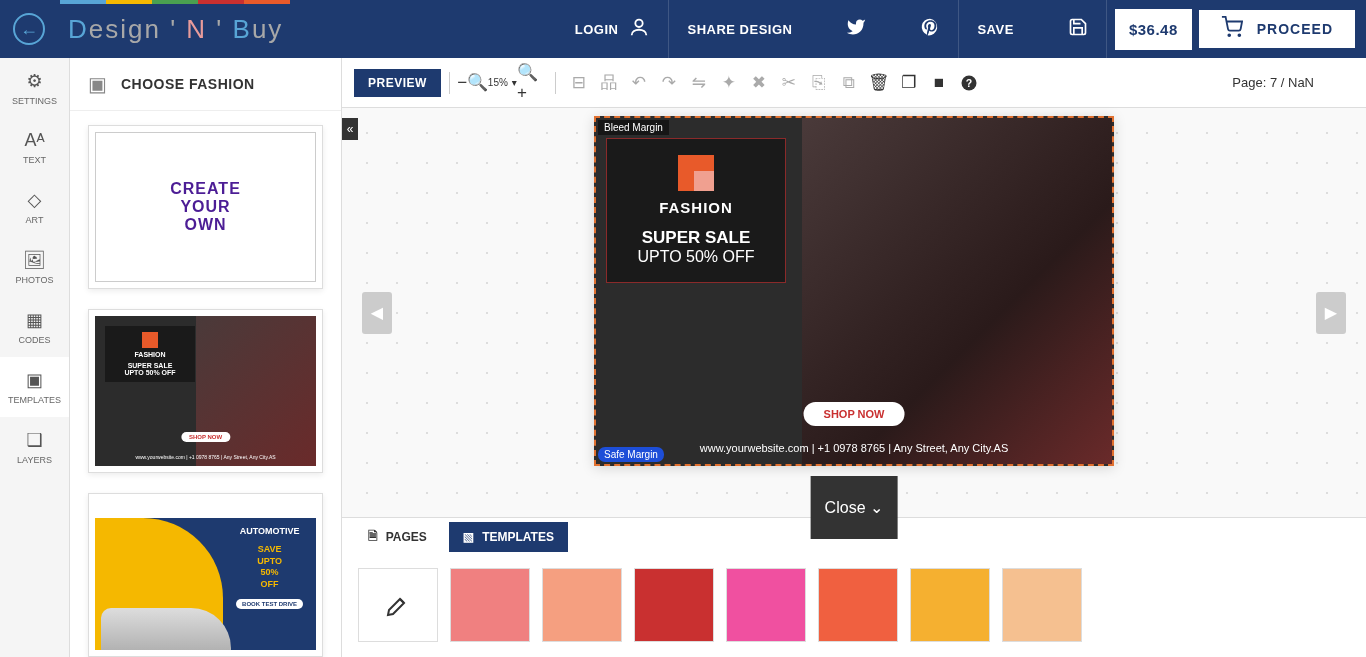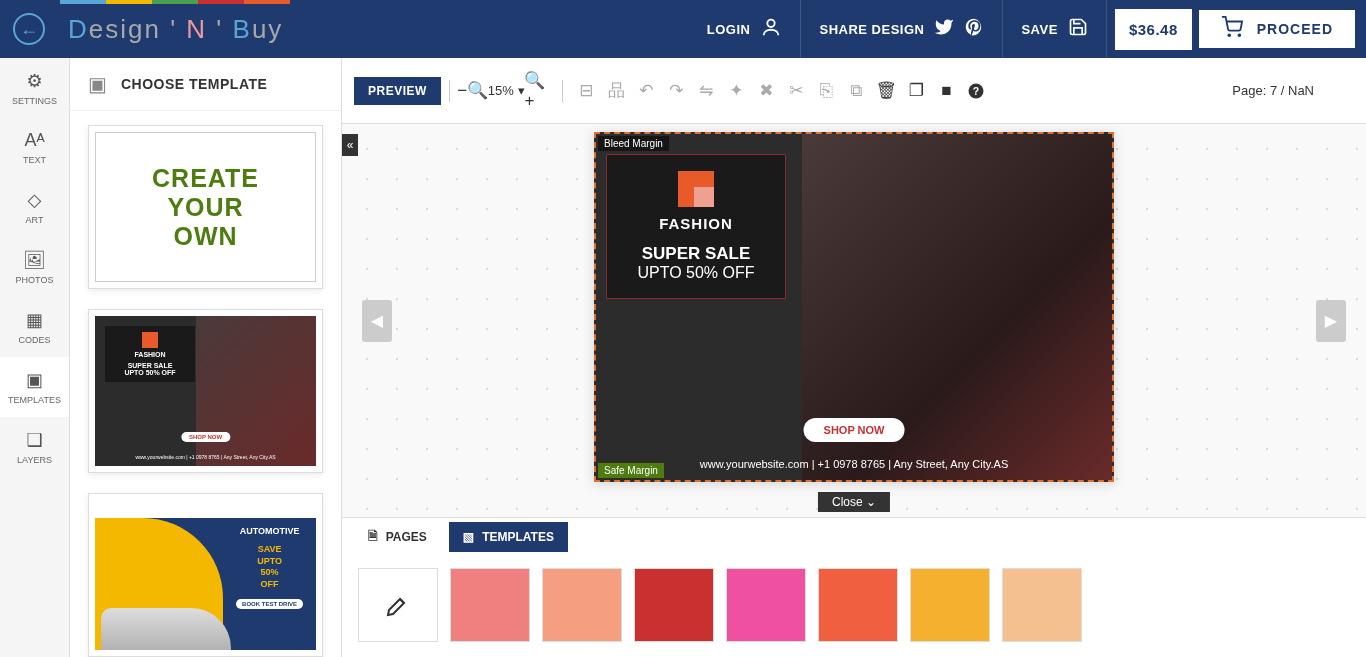--- a/index.html
+++ b/index.html
@@ -12,21 +12,21 @@
 .back-arrow { color: #58a5d6; font-size: 18px; }
 .logo { font-size: 26px; font-weight: 400; letter-spacing: 2px; margin-left: 10px; }
 .logo .d { color: #58a5d6; }
 .logo .esign { color: #a8a8a8; }
 .logo .n { color: #e89b9b; }
 .logo .buy { color: #a8a8a8; }
 .logo-bar { position: absolute; top: 0; left: 60px; height: 4px; width: 230px; display: flex; }
 .logo-bar span { flex: 1; height: 100%; }
 .header-spacer { flex: 1; }
 .hdr-item { display: flex; align-items: center; color: #fff; font-size: 13px; font-weight: 600; padding: 0 18px; height: 100%; cursor: pointer; letter-spacing: 0.5px; }
-.hdr-item.border { border-left: 1px solid rgba(255,255,255,0.15); }
+.hdr-item.border { border-left: 1px solid rgba(255,255,255,0.15); gap: 44px; }
 .hdr-icon { margin-left: 10px; font-size: 20px; }
 .proceed-btn { background: #fff; color: #1e3a6f; margin: 8px 10px 8px 6px; padding: 0 22px; height: 40px; border: 1px solid #1e3a6f; display: flex; align-items: center; cursor: pointer; font-weight: 700; font-size: 14px; letter-spacing: 1px; }
 .proceed-btn .cart { margin-right: 14px; font-size: 20px; color: #1e3a6f; }
 .price-box { background: #fff; color: #1e3a6f; font-weight: 700; font-size: 15px; margin-left: 8px; padding: 12px 14px; }
 
 
 .body { display: flex; height: 599px; }
 .sidebar { width: 70px; background: #f5f5f5; border-right: 1px solid #ddd; display: flex; flex-direction: column; }
 .side-item { display: flex; flex-direction: column; align-items: center; justify-content: center; padding: 12px 0; cursor: pointer; font-size: 9px; color: #666; font-weight: 500; }
 .side-item.active { background: #fff; }
@@ -34,55 +34,55 @@
 
 
 .tpl-panel { width: 272px; background: #fff; border-right: 1px solid #ddd; display: flex; flex-direction: column; }
 .tpl-header { display: flex; align-items: center; padding: 14px 18px; border-bottom: 1px solid #eee; }
 .tpl-header .icon { font-size: 20px; color: #888; margin-right: 14px; }
 .tpl-header-title { font-size: 14px; font-weight: 600; color: #333; letter-spacing: 0.5px; }
 .tpl-list { flex: 1; overflow-y: auto; padding: 14px 18px; }
 .tpl-card { border: 1px solid #ddd; box-shadow: 0 2px 6px rgba(0,0,0,0.08); margin-bottom: 20px; background: #fff; padding: 6px; }
 .tpl-thumb { width: 100%; height: 150px; position: relative; overflow: hidden; }
 .tpl-create { display: flex; flex-direction: column; align-items: center; justify-content: center; height: 100%; border: 1px solid #ccc; }
-.tpl-create div { font-size: 25px; font-weight: 800; color: #4d7c0f; letter-spacing: 1px; }
+.tpl-create div { font-size: 16px; font-weight: 800; color: #4c1d95; letter-spacing: 1px; }
 .tpl-fashion { background: #2c2c2c; height: 100%; position: relative; }
 .tpl-auto { background: #1e3a6f; height: 100%; position: relative; display: flex; margin-top: 18px; }
 
 
 .canvas-area { flex: 1; display: flex; flex-direction: column; background: #f9f9f9; position: relative; }
-.toolbar { height: 66px; background: #fff; border-bottom: 1px solid #ddd; display: flex; align-items: center; padding: 7px 12px; gap: 0; }
+.toolbar { height: 50px; background: #fff; border-bottom: 1px solid #ddd; display: flex; align-items: center; padding: 7px 12px; gap: 0; }
 .preview-btn { background: #1e3a6f; color: #fff; border: none; padding: 7px 14px; font-size: 12px; font-weight: 700; cursor: pointer; letter-spacing: 0.5px; }
 .tb-sep { width: 1px; height: 22px; background: #ccc; margin: 0 8px; }
 .tb-btn { width: 30px; height: 30px; display: flex; align-items: center; justify-content: center; color: #aaa; cursor: pointer; font-size: 17px; }
 .tb-btn.dark { color: #333; }
-.zoom-val { font-size: 13px; color: #333; display: flex; align-items: center; gap: 4px; cursor: pointer; }
+.zoom-val { font-size: 10px; color: #333; display: flex; align-items: center; gap: 4px; cursor: pointer; }
 .page-ind { margin-left: auto; font-size: 13px; color: #333; margin-right: 40px; }
 
 .canvas-viewport { flex: 1; position: relative; background-image: radial-gradient(circle, #ddd 1px, transparent 1px); background-size: 30px 30px; background-position: 10px 10px; }
 .collapse-tab { position: absolute; left: 0; top: 10px; background: #333; color: #fff; width: 16px; height: 22px; display: flex; align-items: center; justify-content: center; cursor: pointer; font-size: 12px; }
 .nav-btn { position: absolute; top: 50%; transform: translateY(-50%); width: 30px; height: 42px; background: #ccc; color: #fff; display: flex; align-items: center; justify-content: center; cursor: pointer; border-radius: 3px; font-size: 16px; }
 .nav-left { left: 20px; }
 .nav-right { right: 20px; }
 
 .design-canvas { position: absolute; left: 50%; top: 8px; transform: translateX(-50%); width: 520px; height: 350px; background: #2c2c2c; border: 2px dashed #e07030; box-shadow: 0 2px 12px rgba(0,0,0,0.15); }
 .margin-label { position: absolute; font-size: 10px; color: #fff; padding: 2px 6px; font-weight: 400; }
 .bleed { top: 2px; left: 2px; background: rgba(0,0,0,0.5); }
 .cut { top: 2px; right: 2px; background: #c93030; }
-.safe { bottom: 2px; left: 2px; background: #4d7c0f; }
+.safe { bottom: 2px; left: 2px; background: #1d4ed8; border-radius: 7px; }
 .model-area { position: absolute; right: 0; top: 0; width: 310px; height: 100%; background: linear-gradient(135deg, #4a3a3a 0%, #2a1a1a 60%, #6a2a2a 100%); }
 .text-box { position: absolute; left: 10px; top: 20px; width: 180px; background: #1a1a1a; border: 1px solid #8a2a2a; padding: 16px 12px; }
 .text-box .logo-sq { width: 36px; height: 36px; margin: 0 auto 8px; background: #e85a2a; position: relative; }
 .text-box .logo-sq::after { content: ''; position: absolute; right: 0; bottom: 0; width: 20px; height: 20px; background: #f0a090; }
 .text-box .brand { text-align: center; color: #fff; font-weight: 800; font-size: 15px; letter-spacing: 1px; margin-bottom: 12px; }
 .text-box .sale { text-align: center; color: #fff; font-weight: 800; font-size: 17px; }
 .text-box .off { text-align: center; color: #fff; font-size: 16px; font-weight: 300; }
 .shop-btn { position: absolute; bottom: 38px; left: 50%; transform: translateX(-50%); background: #fff; color: #c93030; padding: 6px 20px; border-radius: 14px; font-size: 11px; font-weight: 800; }
 .footer-text { position: absolute; bottom: 10px; left: 50%; transform: translateX(-50%); color: #fff; font-size: 11px; white-space: nowrap; }
-.close-bar { position: absolute; left: 50%; transform: translateX(-50%); top: 368px; background: #333; color: #fff; padding: 3px 14px; font-size: 12px; cursor: pointer; }
+.close-bar { position: absolute; left: 50%; transform: translateX(-50%); top: 368px; background: #333; color: #fff; padding: 22px 14px; font-size: 16px; cursor: pointer; }
 
 
 .bottom-panel { height: 140px; background: #fff; border-top: 1px solid #ddd; }
 .bottom-tabs { height: 38px; display: flex; align-items: center; padding: 0 12px; gap: 8px; }
 .btab { display: flex; align-items: center; gap: 8px; padding: 8px 14px; font-size: 12px; font-weight: 700; color: #333; cursor: pointer; }
 .btab.active { background: #1e3a6f; color: #fff; }
 .swatch-row { display: flex; gap: 12px; padding: 12px 16px; }
 .swatch { width: 80px; height: 74px; border: 1px solid #ddd; cursor: pointer; display: flex; align-items: center; justify-content: center; }
 .swatch.picker { background: #fff; font-size: 24px; color: #333; }
 
@@ -195,21 +195,21 @@
       </div>
     <div class="side-item">
         <span class="icon">❑</span>
         <span>LAYERS</span>
       </div>
   </div>
 
   <div class="tpl-panel">
     <div class="tpl-header">
       <span class="icon">▣</span>
-      <span class="tpl-header-title">CHOOSE TEMPLATE</span>
+      <span class="tpl-header-title">CHOOSE FASHION</span>
     </div>
     <div class="tpl-list">
       <div class="tpl-card">
         <div class="tpl-thumb">
             <div class="tpl-create">
           <div>CREATE</div>
           <div>YOUR</div>
           <div>OWN</div>
         </div>
           </div>

